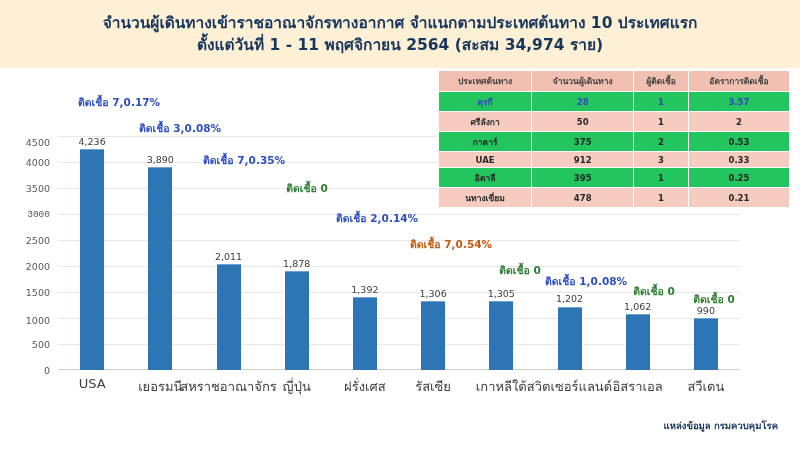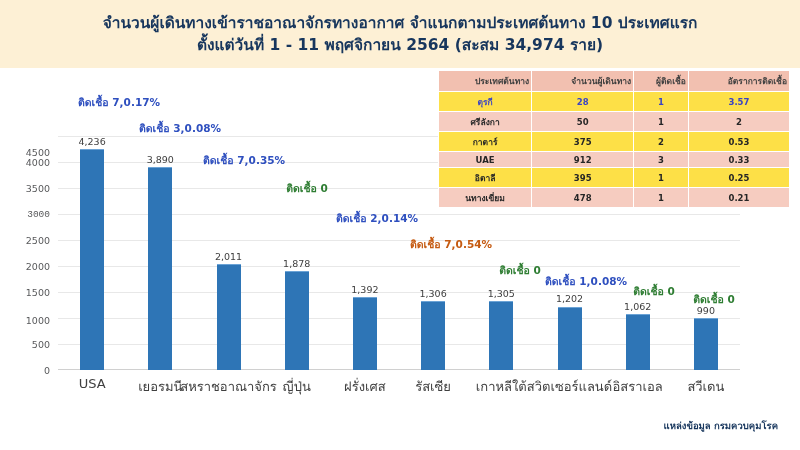--- a/index.html
+++ b/index.html
@@ -63,30 +63,30 @@
 
   
   .tbl{
     position:absolute;left:438px;top:70px;width:352px;
     border-collapse:collapse;
     font-size:8.5px;
   }
   .tbl th{
     background:#f2c0b0;color:#3f3f3f;font-weight:bold;
     border:1px solid #ffffff;
-    padding:3px 2px;text-align:right;
+    padding:3px 2px;text-align:center;
     font-size:8.5px;
   }
   .tbl td{
     border:1px solid #ffffff;
     padding:2.5px 2px;text-align:center;
     font-weight:bold;font-size:8.5px;
   }
   .r-dark{background:#f6ccc0;}
-  .r-light{background:#fde047;}
+  .r-light{background:#22c55e;}
   .t-blue{color:#3a43c4;}
   .t-dark{color:#262626;}
 
   .footer{
     position:absolute;left:0;top:418px;width:800px;
     text-align:right;padding-right:22px;box-sizing:border-box;
     font-size:9.5px;color:#17365d;font-weight:bold;
   }
 </style>
 </head>
@@ -102,21 +102,21 @@
   <div class="yaxis" id="yaxis">
       <div class="ytick" style="top: 234px;">0</div>
       <div class="ytick" style="top: 208px;">500</div>
       <div class="ytick" style="top: 184px;">1000</div>
       <div class="ytick" style="top: 156px;">1500</div>
       <div class="ytick" style="top: 130px;">2000</div>
       <div class="ytick" style="top: 104px;">2500</div>
       <div class="ytick" style="top: 78px; font-family: Liberation Mono, monospace;">3000</div>
       <div class="ytick" style="top: 52px;">3500</div>
       <div class="ytick" style="top: 26px;">4000</div>
-      <div class="ytick" style="top: 16px;">4500</div>
+      <div class="ytick" style="top: 6px;">4500</div>
     </div>
 
   <div class="plot" id="plot">
     <div class="baseline"></div>
   <div class="gridline" style="top: 208px;"></div>
       <div class="gridline" style="top: 182px;"></div>
       <div class="gridline" style="top: 156px;"></div>
       <div class="gridline" style="top: 130px;"></div>
       <div class="gridline" style="top: 104px;"></div>
       <div class="gridline" style="top: 78px;"></div>

